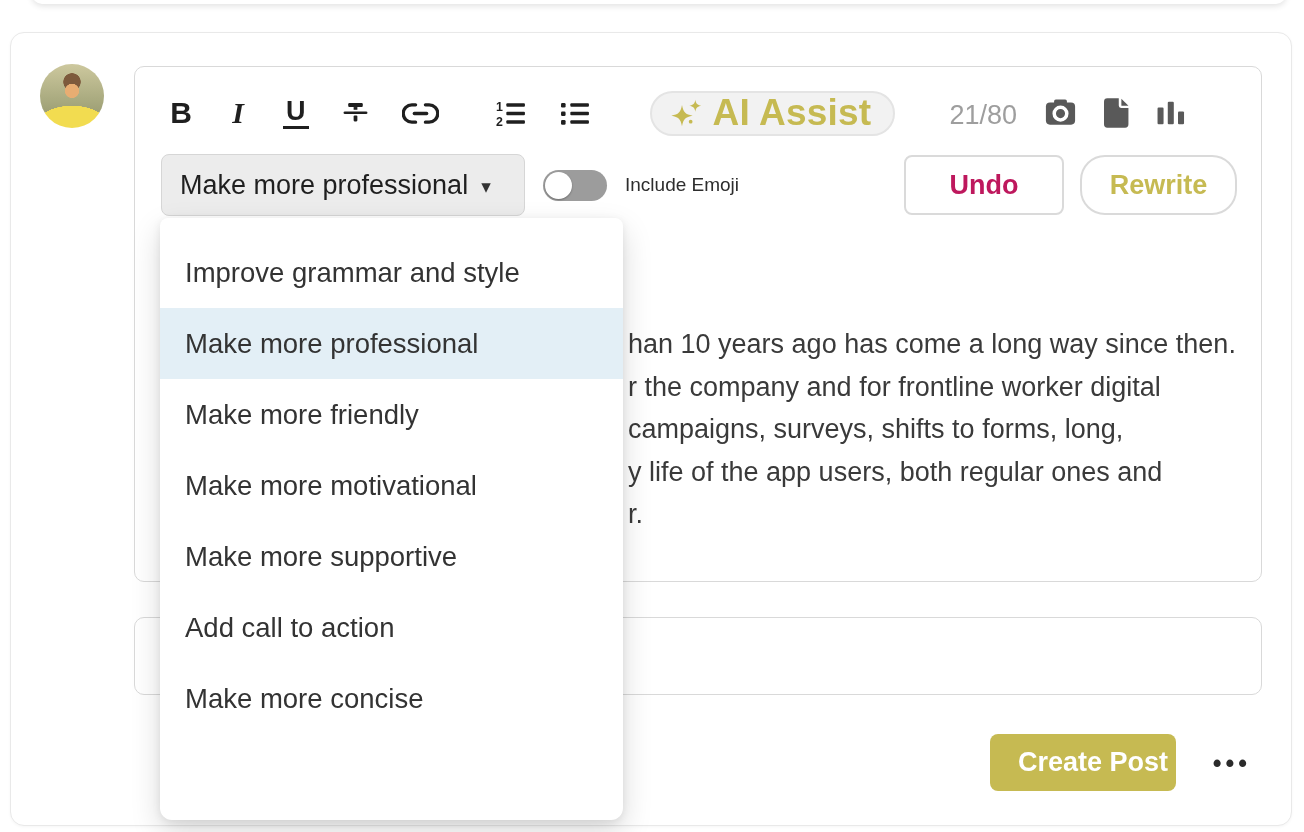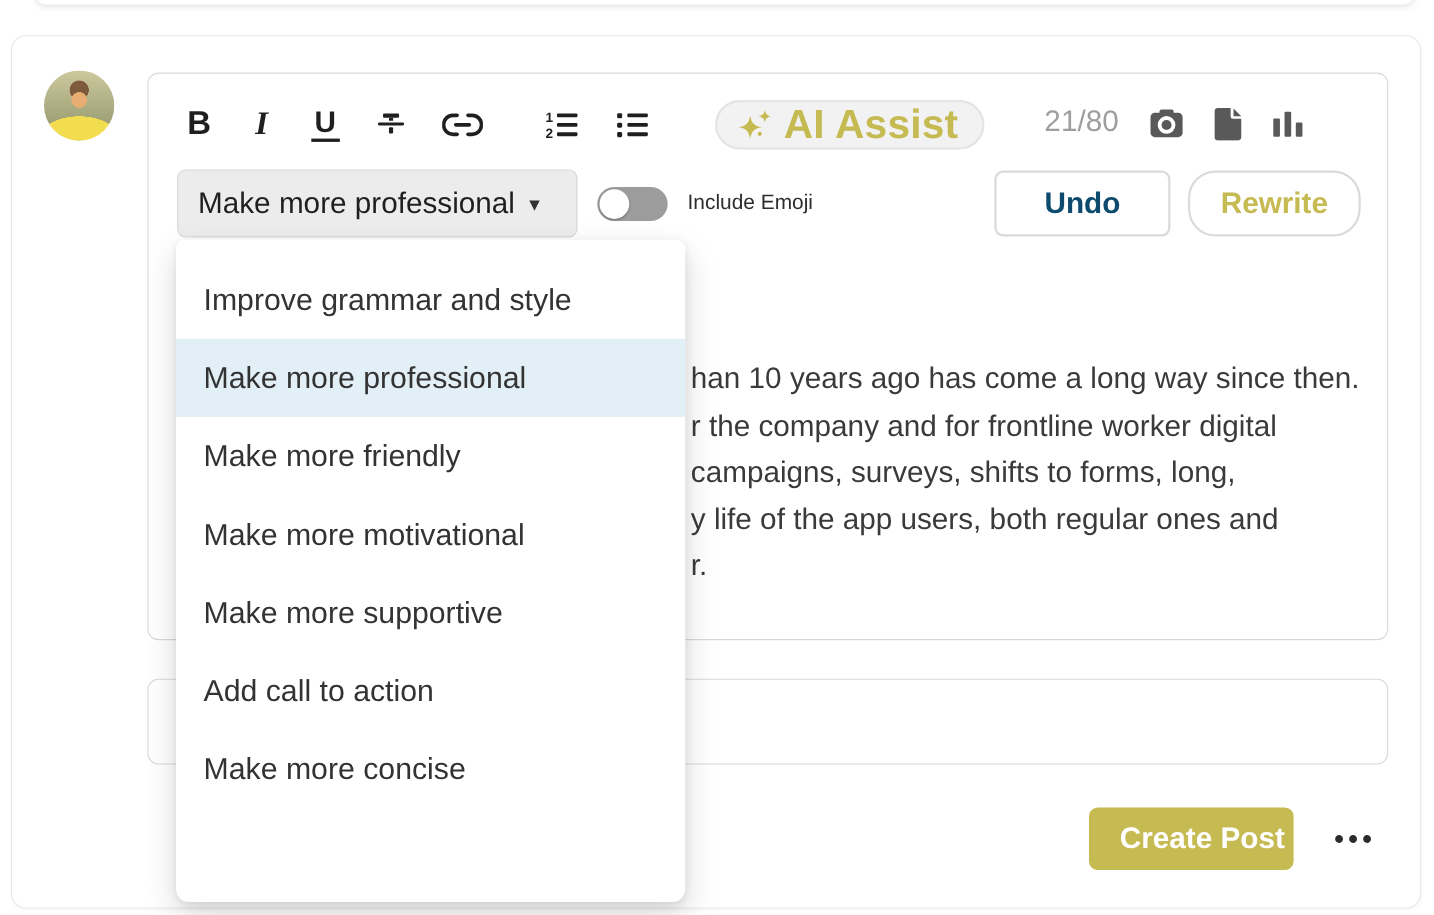--- a/index.html
+++ b/index.html
@@ -52,21 +52,21 @@
   .t-under { font-size:27px; font-weight:700; border-bottom:3px solid #1f1f1f; padding:0 3px 1px 3px; line-height:1; }
   .t-num   { margin-left:24px; }
 
   .ai-pill {
     margin-left:26px; height:45px; padding:0 22px 0 18px;
     background:#f2f2f2; border:2px solid #e4e4e4; border-radius:24px;
     display:flex; align-items:center; gap:11px; cursor:pointer;
   }
   .ai-pill .label { font-size:37px; font-weight:700; letter-spacing:.2px; }
 
-  .tb-right { margin-left:auto; display:flex; align-items:flex-start; gap:28px; }
+  .tb-right { margin-left:auto; display:flex; align-items:flex-end; gap:28px; }
   .char-count { font-size:27px; color:#9e9e9e; }
 
   .controls { display:flex; align-items:center; margin-top:19px; padding:0 24px 0 26px; }
   .tone-btn {
     width:364px; height:62px; background:#ececec; border:1px solid #d6d6d6;
     border-radius:8px; display:flex; align-items:center; gap:13px;
     padding:0 14px 0 18px; cursor:pointer;
   }
   .tone-btn .val { font-size:27px; color:#1f1f1f; }
   .tone-btn .caret { font-size:19px; color:#333; line-height:1; padding-top:3px; }
@@ -222,21 +222,21 @@
     <span class="tone-btn">
       <span class="val">Make more professional</span>
       <span class="caret">▾</span>
     </span>
 
     <span class="toggle">
       <span class="knob"></span>
     </span>
     <span class="emoji-label">Include Emoji</span>
 
-    <span class="ghost-btn undo-btn" style="color:#0c4a6e">Undo</span>
+    <span class="ghost-btn undo-btn" style="color:#be185d">Undo</span>
     <span class="ghost-btn rewrite-btn" style="color:#c6ba52">Rewrite</span>
   </div>
 
   <div class="body-text">
     <div>han 10 years ago has come a long way since then.</div>
     <div>r the company and for frontline worker digital</div>
     <div>campaigns, surveys, shifts to forms, long,</div>
     <div>y life of the app users, both regular ones and</div>
     <div>r.</div>
   </div>

